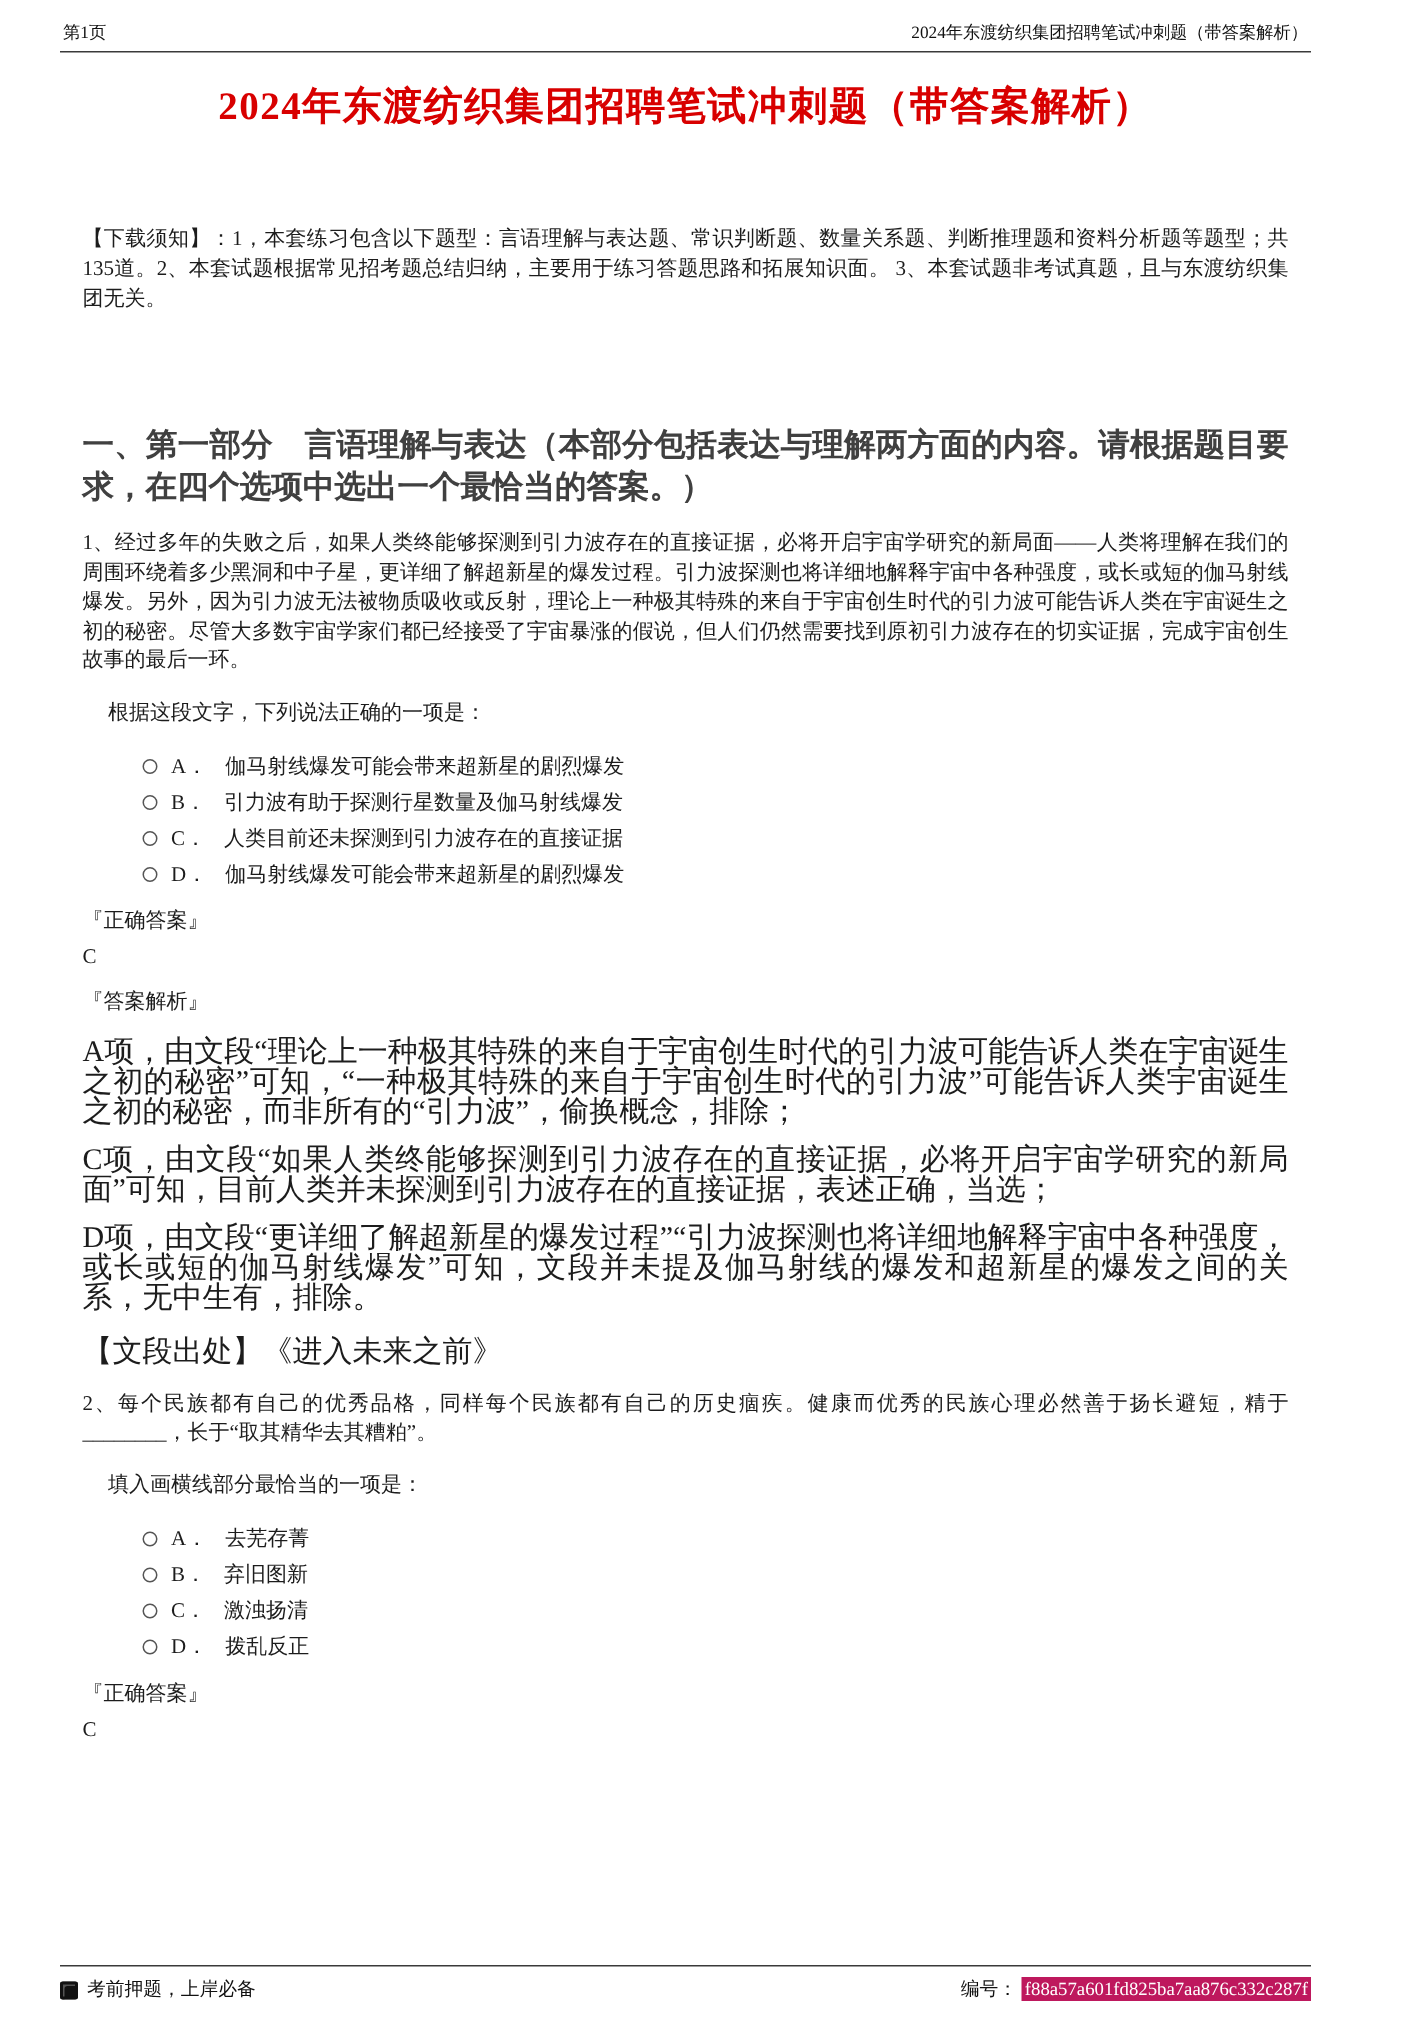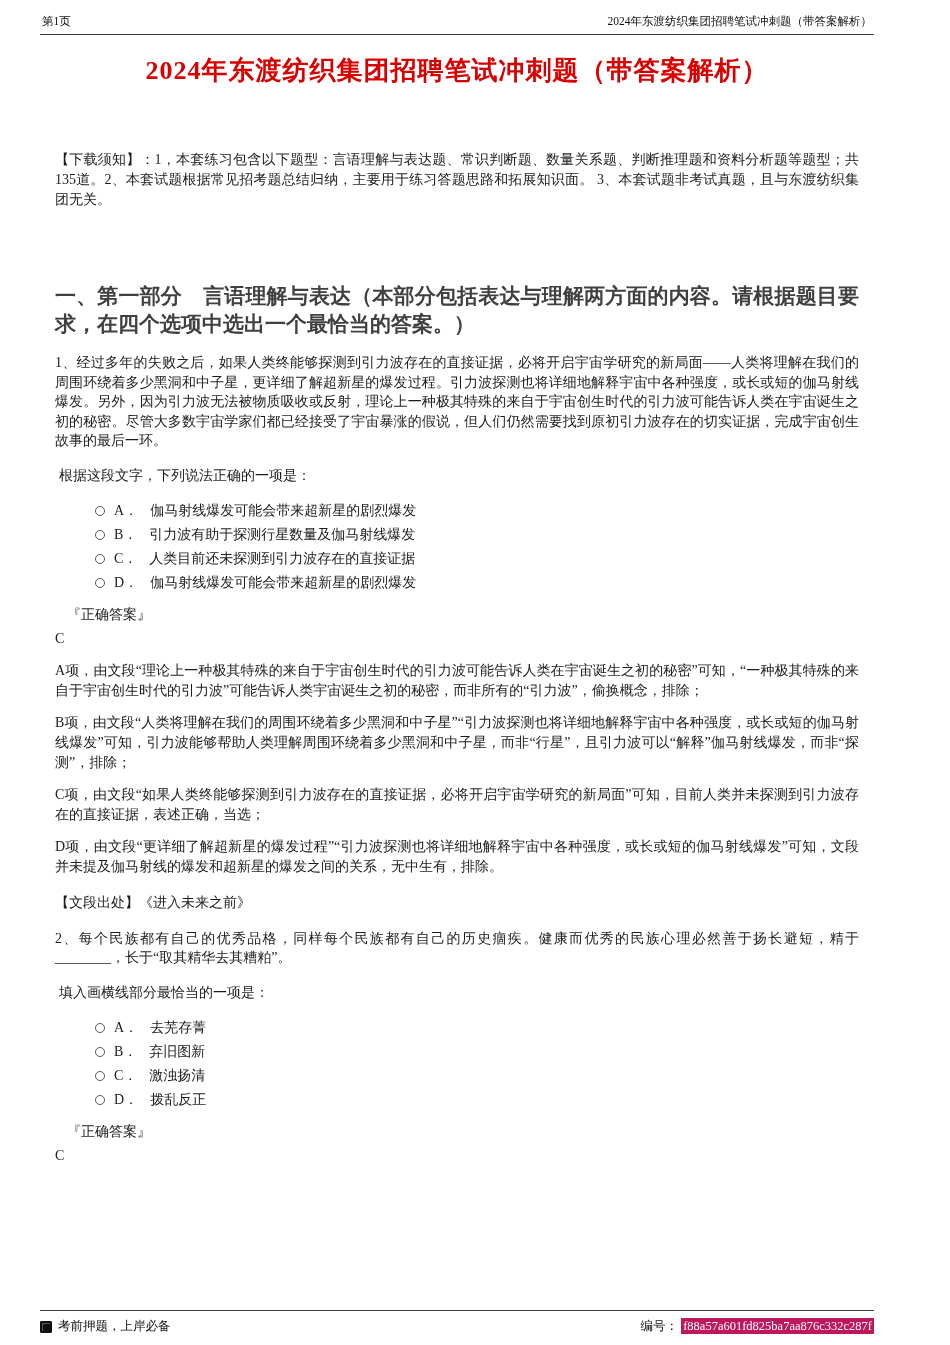--- a/index.html
+++ b/index.html
@@ -31,35 +31,35 @@
   }
   .section {
     margin:72px 0 0; color:#404040;
     font-size:21px; line-height:28px; font-weight:bold;
     text-align:justify;
   }
   .stem {
     margin:15px 0 0; font-size:14px; line-height:19.5px;
     text-align:justify;
   }
-  .prompt { margin:15px 4px 0; font-size:14px; line-height:19px; }
+  .prompt { margin:15px 17px 0; font-size:14px; line-height:19px; }
   .options { margin:14px 0 0; }
   .opt {
     display:flex; align-items:center;
     height:24px; margin-left:40px; font-size:14px;
   }
   .radio {
     width:8px; height:8px; border:1px solid #555; border-radius:50%;
     background:#fff; margin-right:9px; flex:0 0 auto;
   }
   .optlabel { margin-right:12px; }
-  .anslabel { margin:10px 12px 0; font-size:14px; line-height:20px; }
+  .anslabel { margin:10px 0 0; font-size:14px; line-height:20px; }
   .ansletter { margin:4px 0 0; font-size:14px; line-height:20px; }
   .para {
-    margin:12px 0 0; font-size:14px; line-height:20px;
+    margin:12px 0 0; font-size:20px; line-height:20px;
     text-align:justify;
   }
   .source { margin-top:16px; }
   .q2stem { margin-top:16px; }
   
   .ftr {
     position:absolute; left:40px; right:40px; bottom:10px;
     border-top:1px solid #3a3a3a;
     padding-top:7px;
     display:flex; justify-content:space-between; align-items:center;
@@ -114,23 +114,23 @@
       </div>
       <div class="opt">
         <span class="radio"></span>
         <span class="optlabel">D．</span>
         <span class="opttext">伽马射线爆发可能会带来超新星的剧烈爆发</span>
       </div>
     </div>
 
     <p class="anslabel">『正确答案』</p>
     <p class="ansletter">C</p>
+    <p class="anslabel">『答案解析』</p>
 
     <p class="para">A项，由文段“理论上一种极其特殊的来自于宇宙创生时代的引力波可能告诉人类在宇宙诞生之初的秘密”可知，“一种极其特殊的来自于宇宙创生时代的引力波”可能告诉人类宇宙诞生之初的秘密，而非所有的“引力波”，偷换概念，排除；</p>
-    <p class="para">B项，由文段“人类将理解在我们的周围环绕着多少黑洞和中子星”“引力波探测也将详细地解释宇宙中各种强度，或长或短的伽马射线爆发”可知，引力波能够帮助人类理解周围环绕着多少黑洞和中子星，而非“行星”，且引力波可以“解释”伽马射线爆发，而非“探测”，排除；</p>
     <p class="para">C项，由文段“如果人类终能够探测到引力波存在的直接证据，必将开启宇宙学研究的新局面”可知，目前人类并未探测到引力波存在的直接证据，表述正确，当选；</p>
     <p class="para">D项，由文段“更详细了解超新星的爆发过程”“引力波探测也将详细地解释宇宙中各种强度，或长或短的伽马射线爆发”可知，文段并未提及伽马射线的爆发和超新星的爆发之间的关系，无中生有，排除。</p>
 
     <p class="para source">【文段出处】《进入未来之前》</p>
 
     <p class="stem q2stem">2、每个民族都有自己的优秀品格，同样每个民族都有自己的历史痼疾。健康而优秀的民族心理必然善于扬长避短，精于________，长于“取其精华去其糟粕”。</p>
     <p class="prompt">填入画横线部分最恰当的一项是：</p>
 
     <div class="options">
       <div class="opt">

